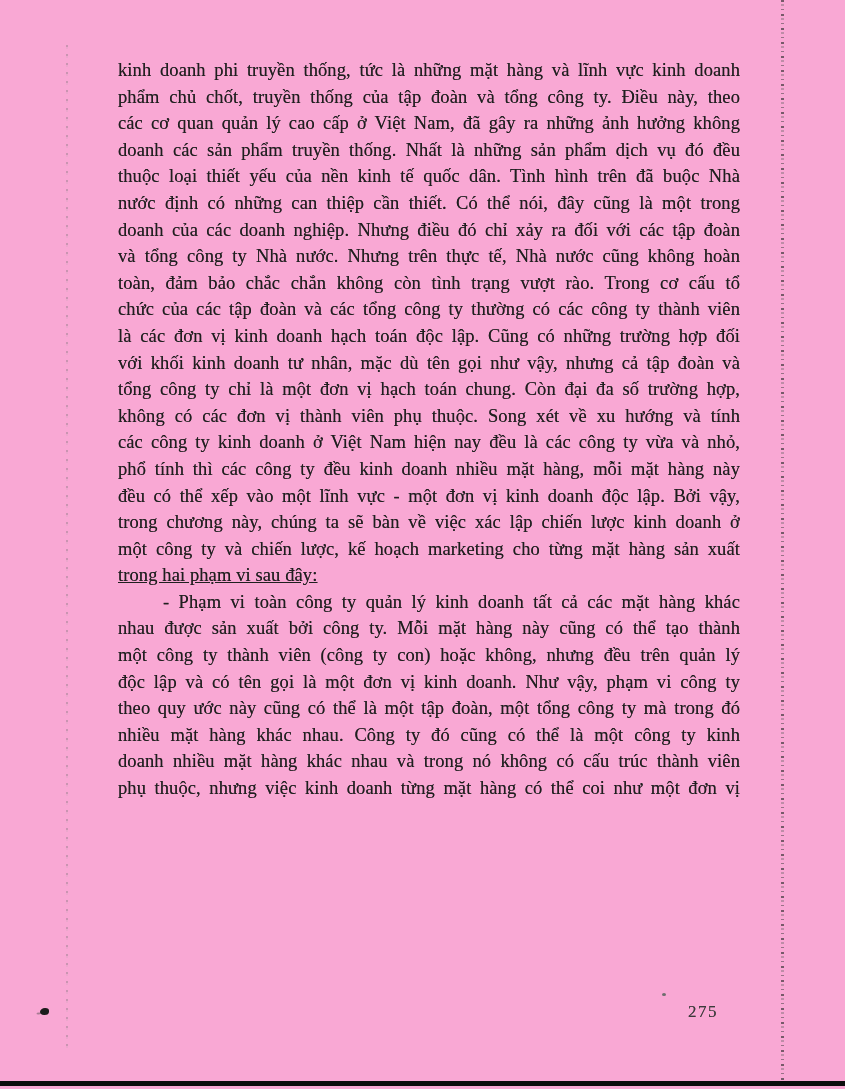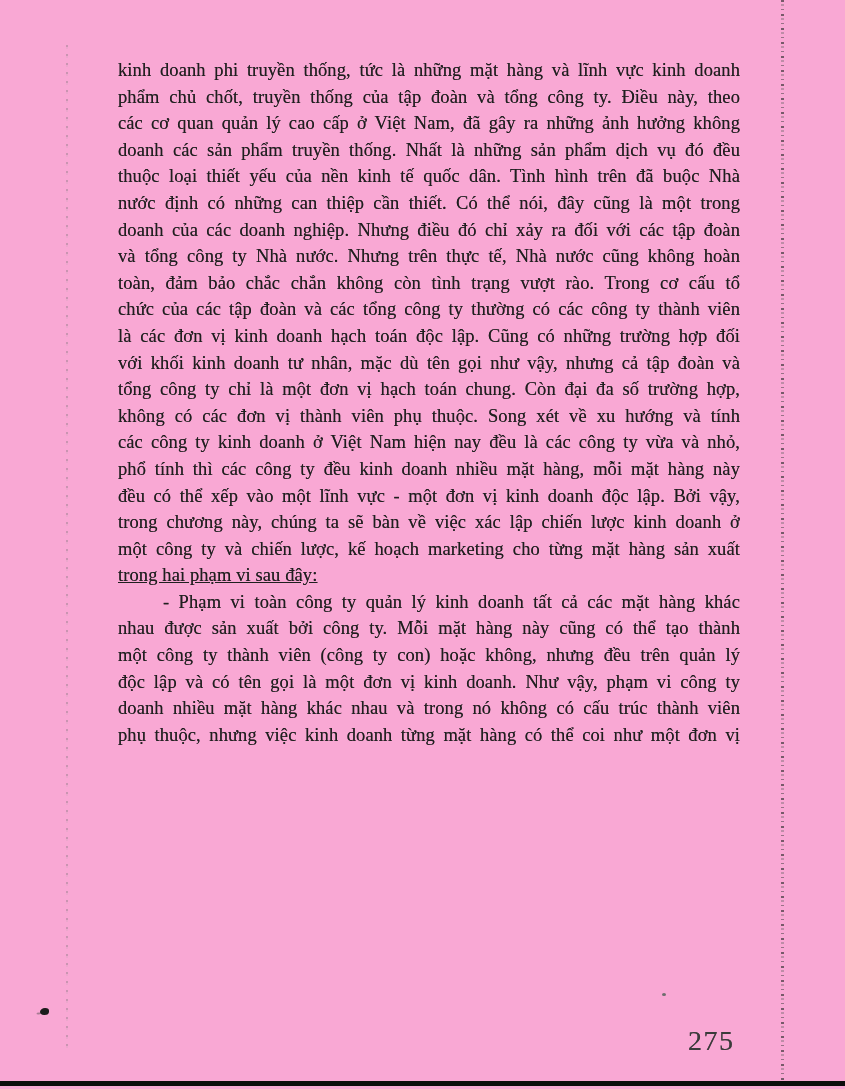--- a/index.html
+++ b/index.html
@@ -44,25 +44,24 @@
   }
   .line.indent {
     text-indent: 45px;
   }
 
   
   .page-number {
     position: absolute;
     left: 688px;
     top: 1002px;
-    font-size: 28px;
+    font-size: 17px;
     letter-spacing: 1.5px;
     color: #3b3b3b;
     text-shadow: 0 0 0.5px rgba(40,40,40,0.6);
-    margin-top: 23px;
   }
 
   
   .left-gutter-line {
     position: absolute;
     left: 66px;
     top: 45px;
     width: 2px;
     height: 1005px;
     background: repeating-linear-gradient(
@@ -148,19 +147,21 @@
         <div class="line">đều có thể xếp vào một lĩnh vực - một đơn vị kinh doanh độc lập. Bởi vậy,</div>
         <div class="line">trong chương này, chúng ta sẽ bàn về việc xác lập chiến lược kinh doanh ở</div>
         <div class="line">một công ty và chiến lược, kế hoạch marketing cho từng mặt hàng sản xuất</div>
         <div class="line last">trong hai phạm vi sau đây:</div>
       </div>
       <div class="para">
         <div class="line indent">- Phạm vi toàn công ty quản lý kinh doanh tất cả các mặt hàng khác</div>
         <div class="line">nhau được sản xuất bởi công ty. Mỗi mặt hàng này cũng có thể tạo thành</div>
         <div class="line">một công ty thành viên (công ty con) hoặc không, nhưng đều trên quản lý</div>
         <div class="line">độc lập và có tên gọi là một đơn vị kinh doanh. Như vậy, phạm vi công ty</div>
+        <div class="line">theo quy ước này cũng có thể là một tập đoàn, một tổng công ty mà trong đó</div>
+        <div class="line">nhiều mặt hàng khác nhau. Công ty đó cũng có thể là một công ty kinh</div>
         <div class="line">doanh nhiều mặt hàng khác nhau và trong nó không có cấu trúc thành viên</div>
         <div class="line">phụ thuộc, nhưng việc kinh doanh từng mặt hàng có thể coi như một đơn vị</div>
       </div>
     </div>
 
   <div class="page-number">275</div>
 </div>
 
 </body></html>

